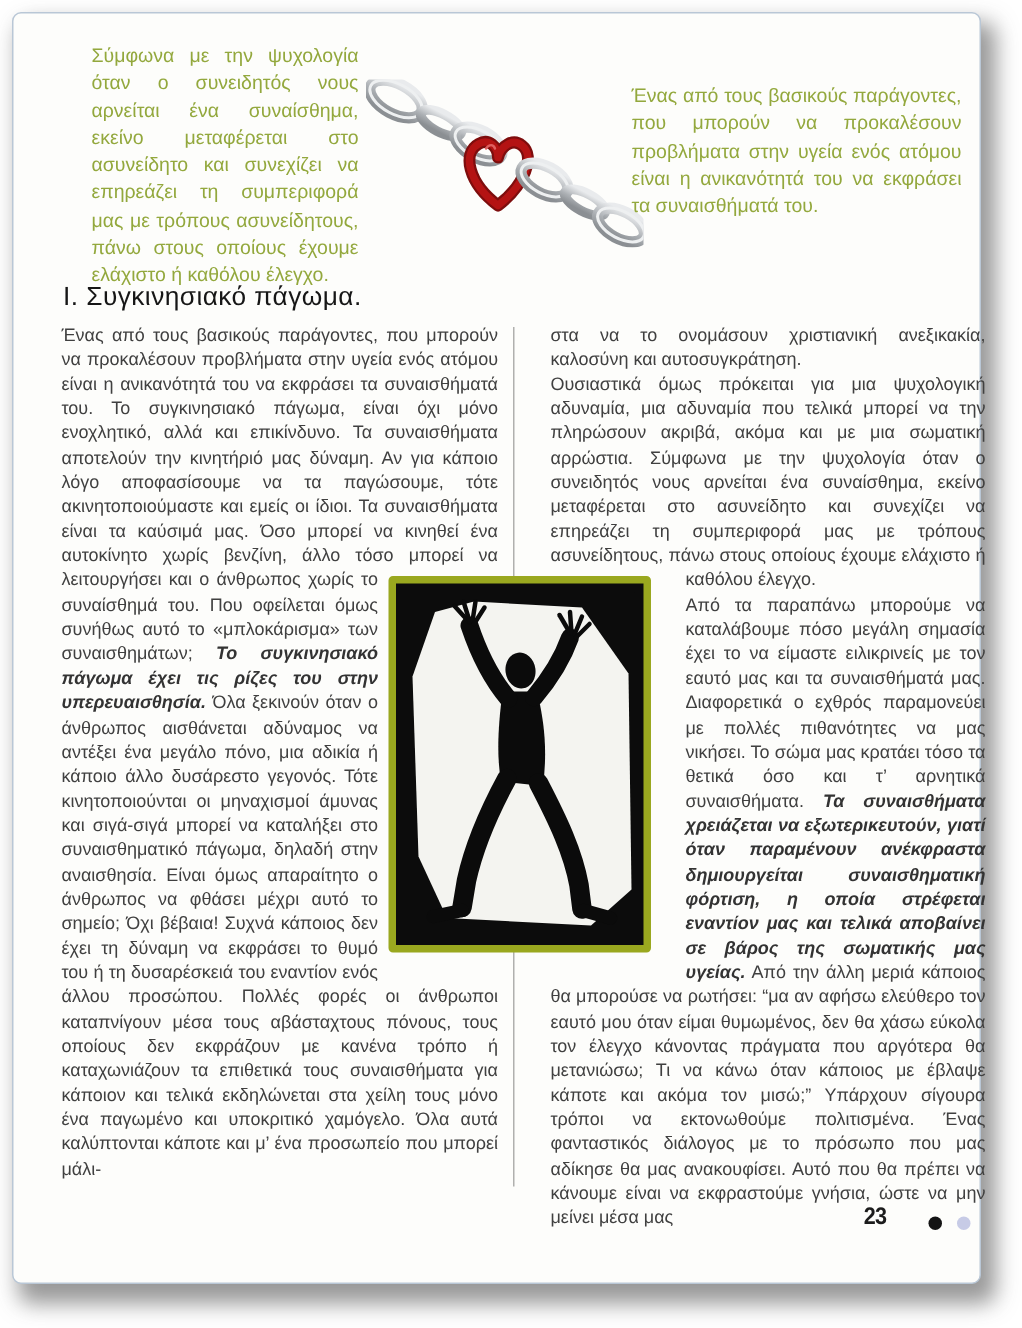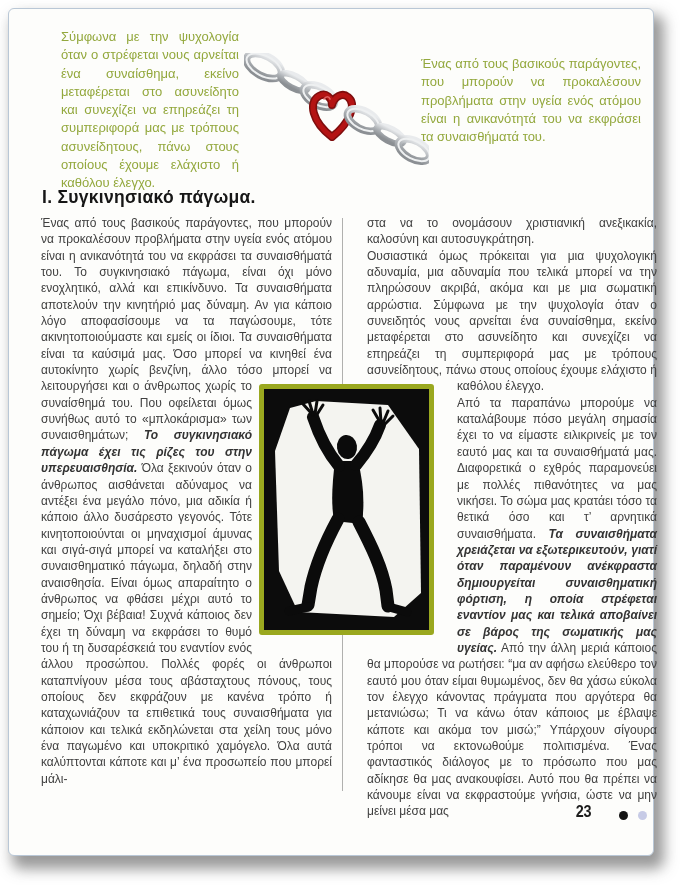--- a/index.html
+++ b/index.html
@@ -8,21 +8,21 @@
   .page{position:absolute;left:8px;top:8px;width:644px;height:846px;
     background:#fdfdfb;border:1px solid #b9c7d6;border-radius:6px;
     box-shadow:7px 10px 14px 3px rgba(70,70,70,0.55);}
   
   .quote{position:absolute;color:#93a83d;font-size:13px;line-height:18.3px;
     text-align:justify;}
   .quote-left{left:52px;top:19px;width:178px;}
   .quote-right{left:412px;top:46px;width:220px;}
   .chain-wrap{position:absolute;left:235px;top:44px;width:185px;height:112px;}
   
-  .heading{position:absolute;left:33px;top:178px;font-size:17.5px;font-weight:bold;
+  .heading{position:absolute;left:33px;top:178px;font-size:17.5px;font-weight:normal;
     color:#161616;letter-spacing:.3px;}
   .col{position:absolute;top:206px;color:#404040;font-size:12px;line-height:16.35px;
     text-align:justify;}
   .col-left{left:32px;width:291px;}
   .col-right{left:358px;width:290px;}
   .divider{position:absolute;left:333px;top:209px;width:1px;height:573px;background:#b0b0ae;}
   .seg-bold-italic{font-weight:bold;font-style:italic;color:#333333;}
   
   .spacer-top-r{float:right;width:0;height:169px;}
   .spacer-img-r{float:right;clear:right;width:80px;height:258px;}
@@ -38,21 +38,21 @@
   .dot{position:absolute;top:802px;width:9px;height:9px;border-radius:50%;}
   .dot-1{left:610px;background:#141414;}
   .dot-2{left:629px;background:#c7cbe6;}
 </style>
 </head>
 <body>
 
 <div class="stage">
   <div class="page">
 
-    <div class="quote quote-left">Σύμφωνα με την ψυχολογία όταν ο στρέφεται νους αρνείται ένα συναίσθημα, εκείνο μεταφέρεται στο ασυνείδητο και συνεχίζει να επηρεάζει τη συμπεριφορά μας με τρόπους ασυνείδητους, πάνω στους οποίους έχουμε ελάχιστο ή καθόλου έλεγχο.</div>
+    <div class="quote quote-left">Σύμφωνα με την ψυχολογία όταν ο συνειδητός νους αρνείται ένα συναίσθημα, εκείνο μεταφέρεται στο ασυνείδητο και συνεχίζει να επηρεάζει τη συμπεριφορά μας με τρόπους ασυνείδητους, πάνω στους οποίους έχουμε ελάχιστο ή καθόλου έλεγχο.</div>
 
     <div class="chain-wrap">
       <svg width="185" height="112" viewBox="0 0 185 112">
         <defs>
           <linearGradient id="metal" x1="0" y1="0" x2="0" y2="1">
             <stop offset="0" stop-color="#e9ebed"></stop>
             <stop offset="0.55" stop-color="#aeb2b6"></stop>
             <stop offset="1" stop-color="#8b8f93"></stop>
           </linearGradient>
         </defs>

